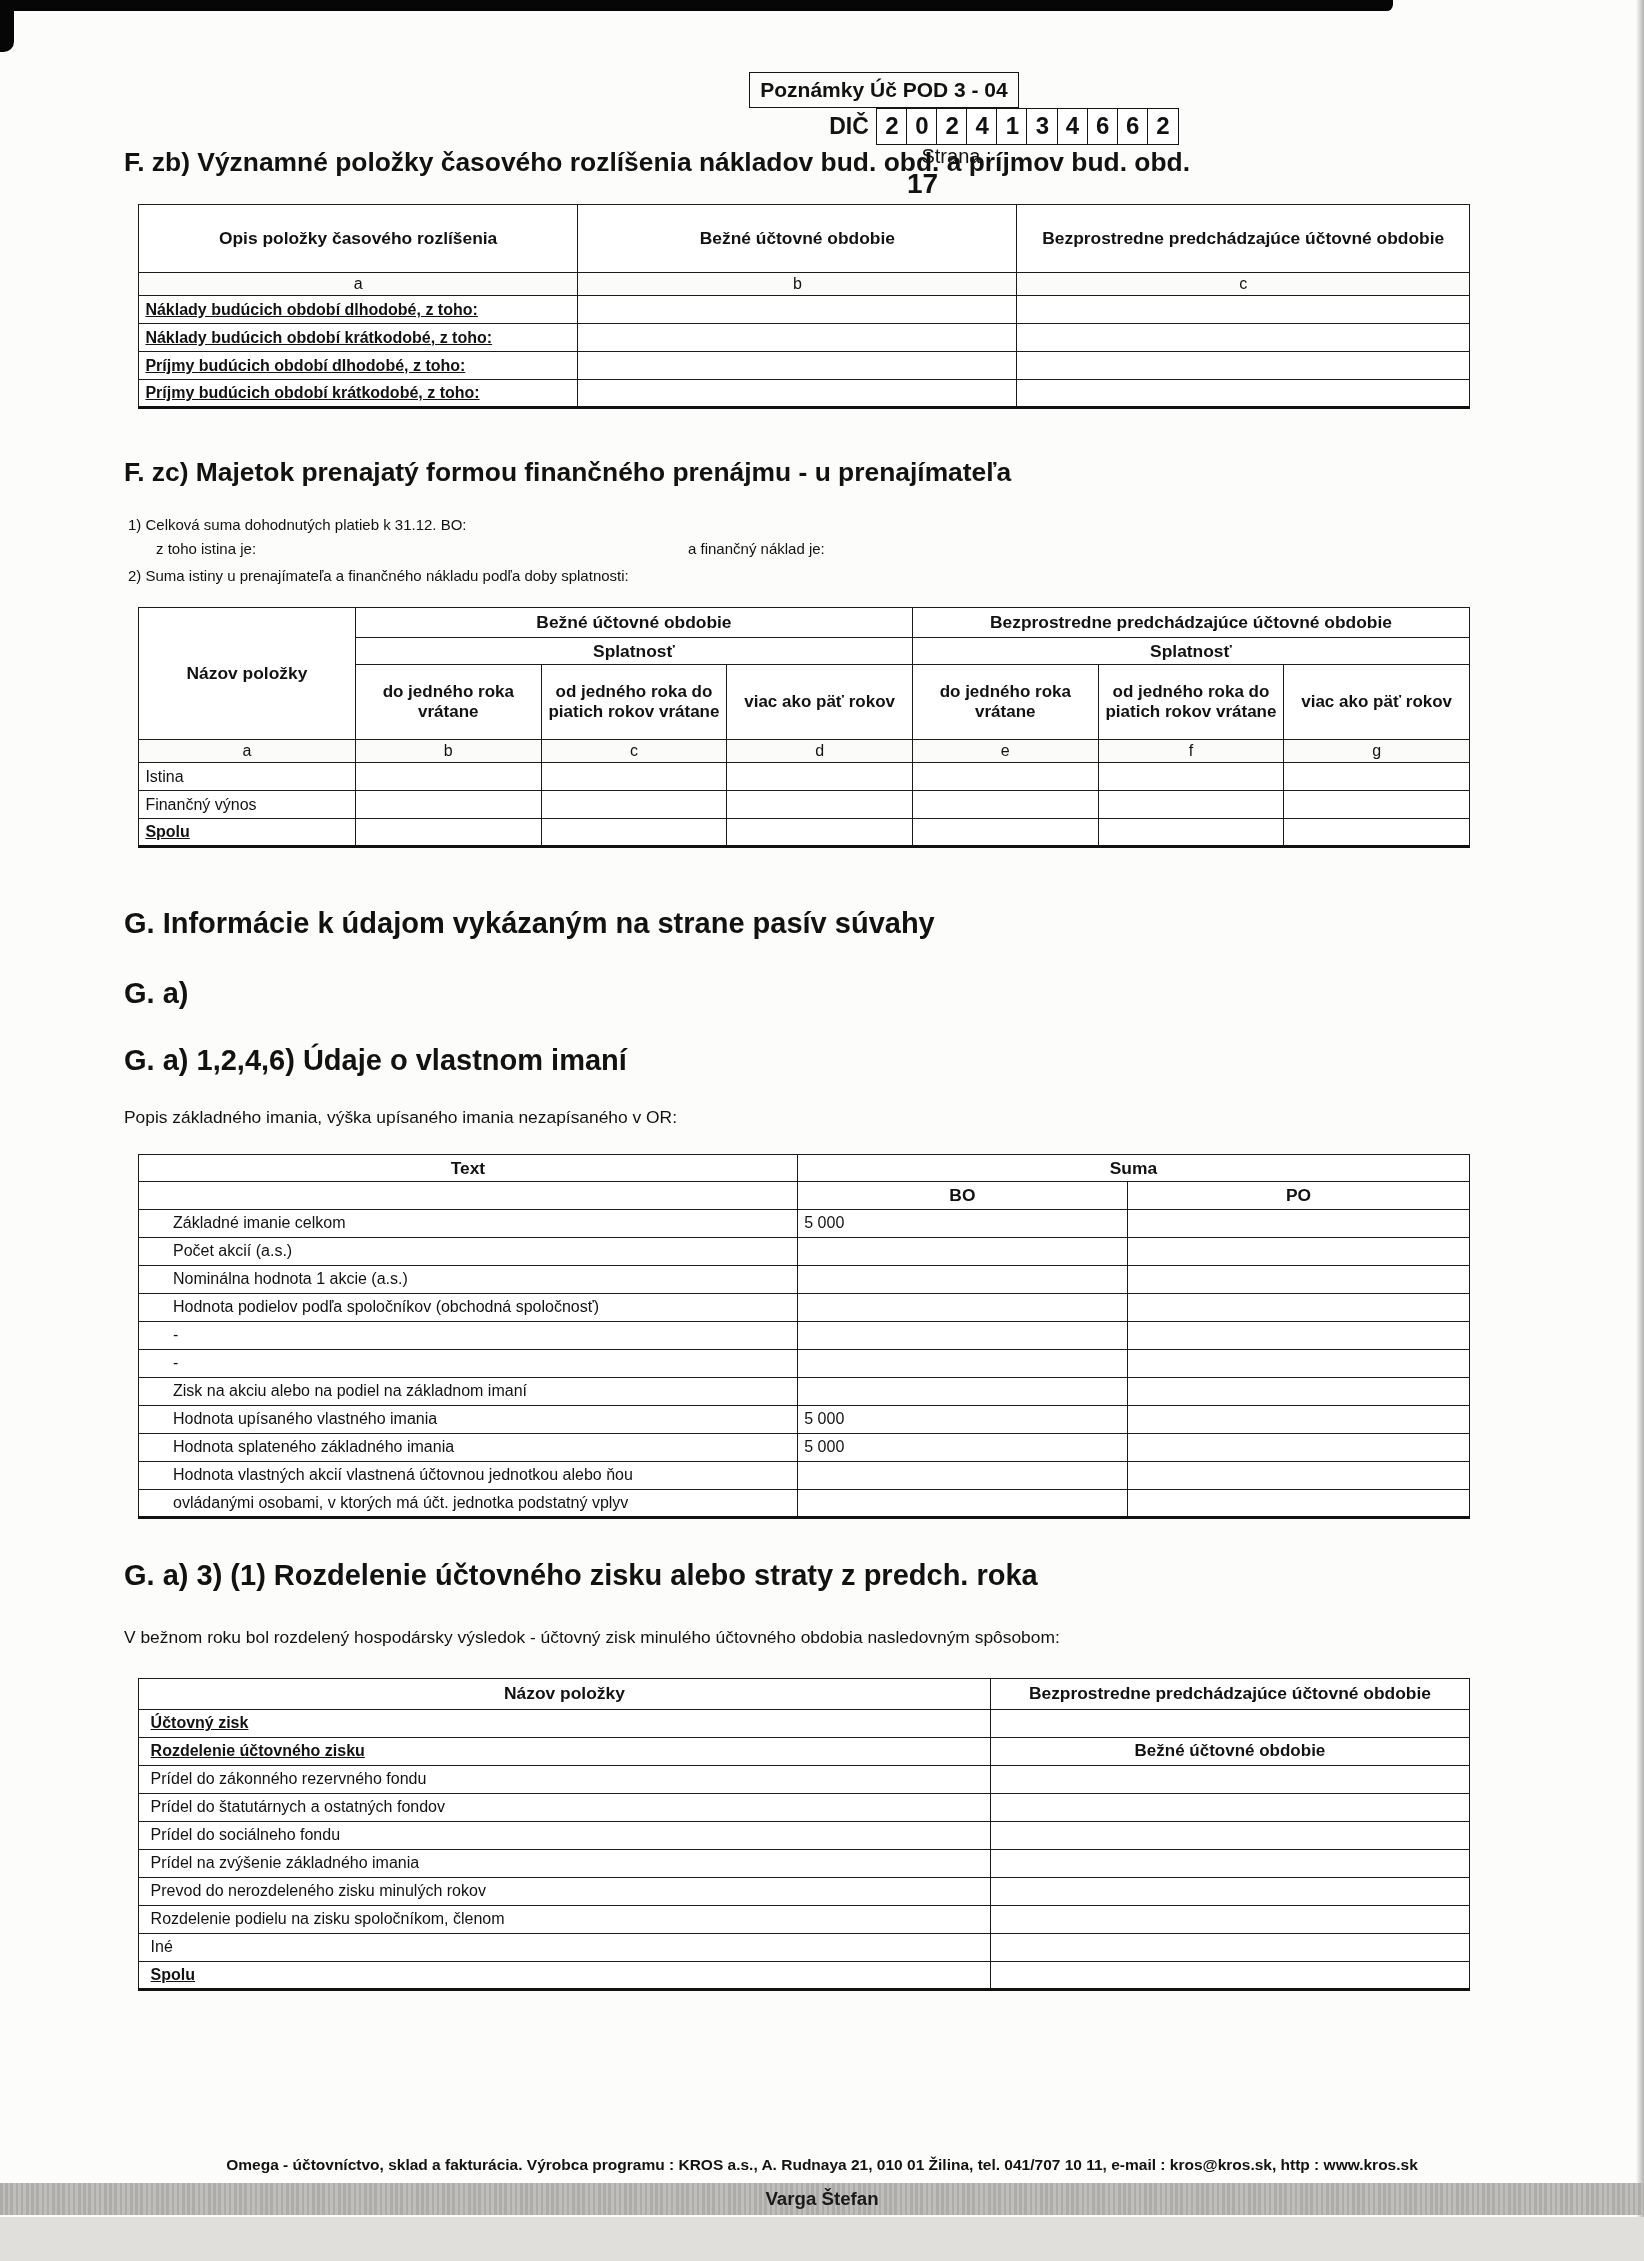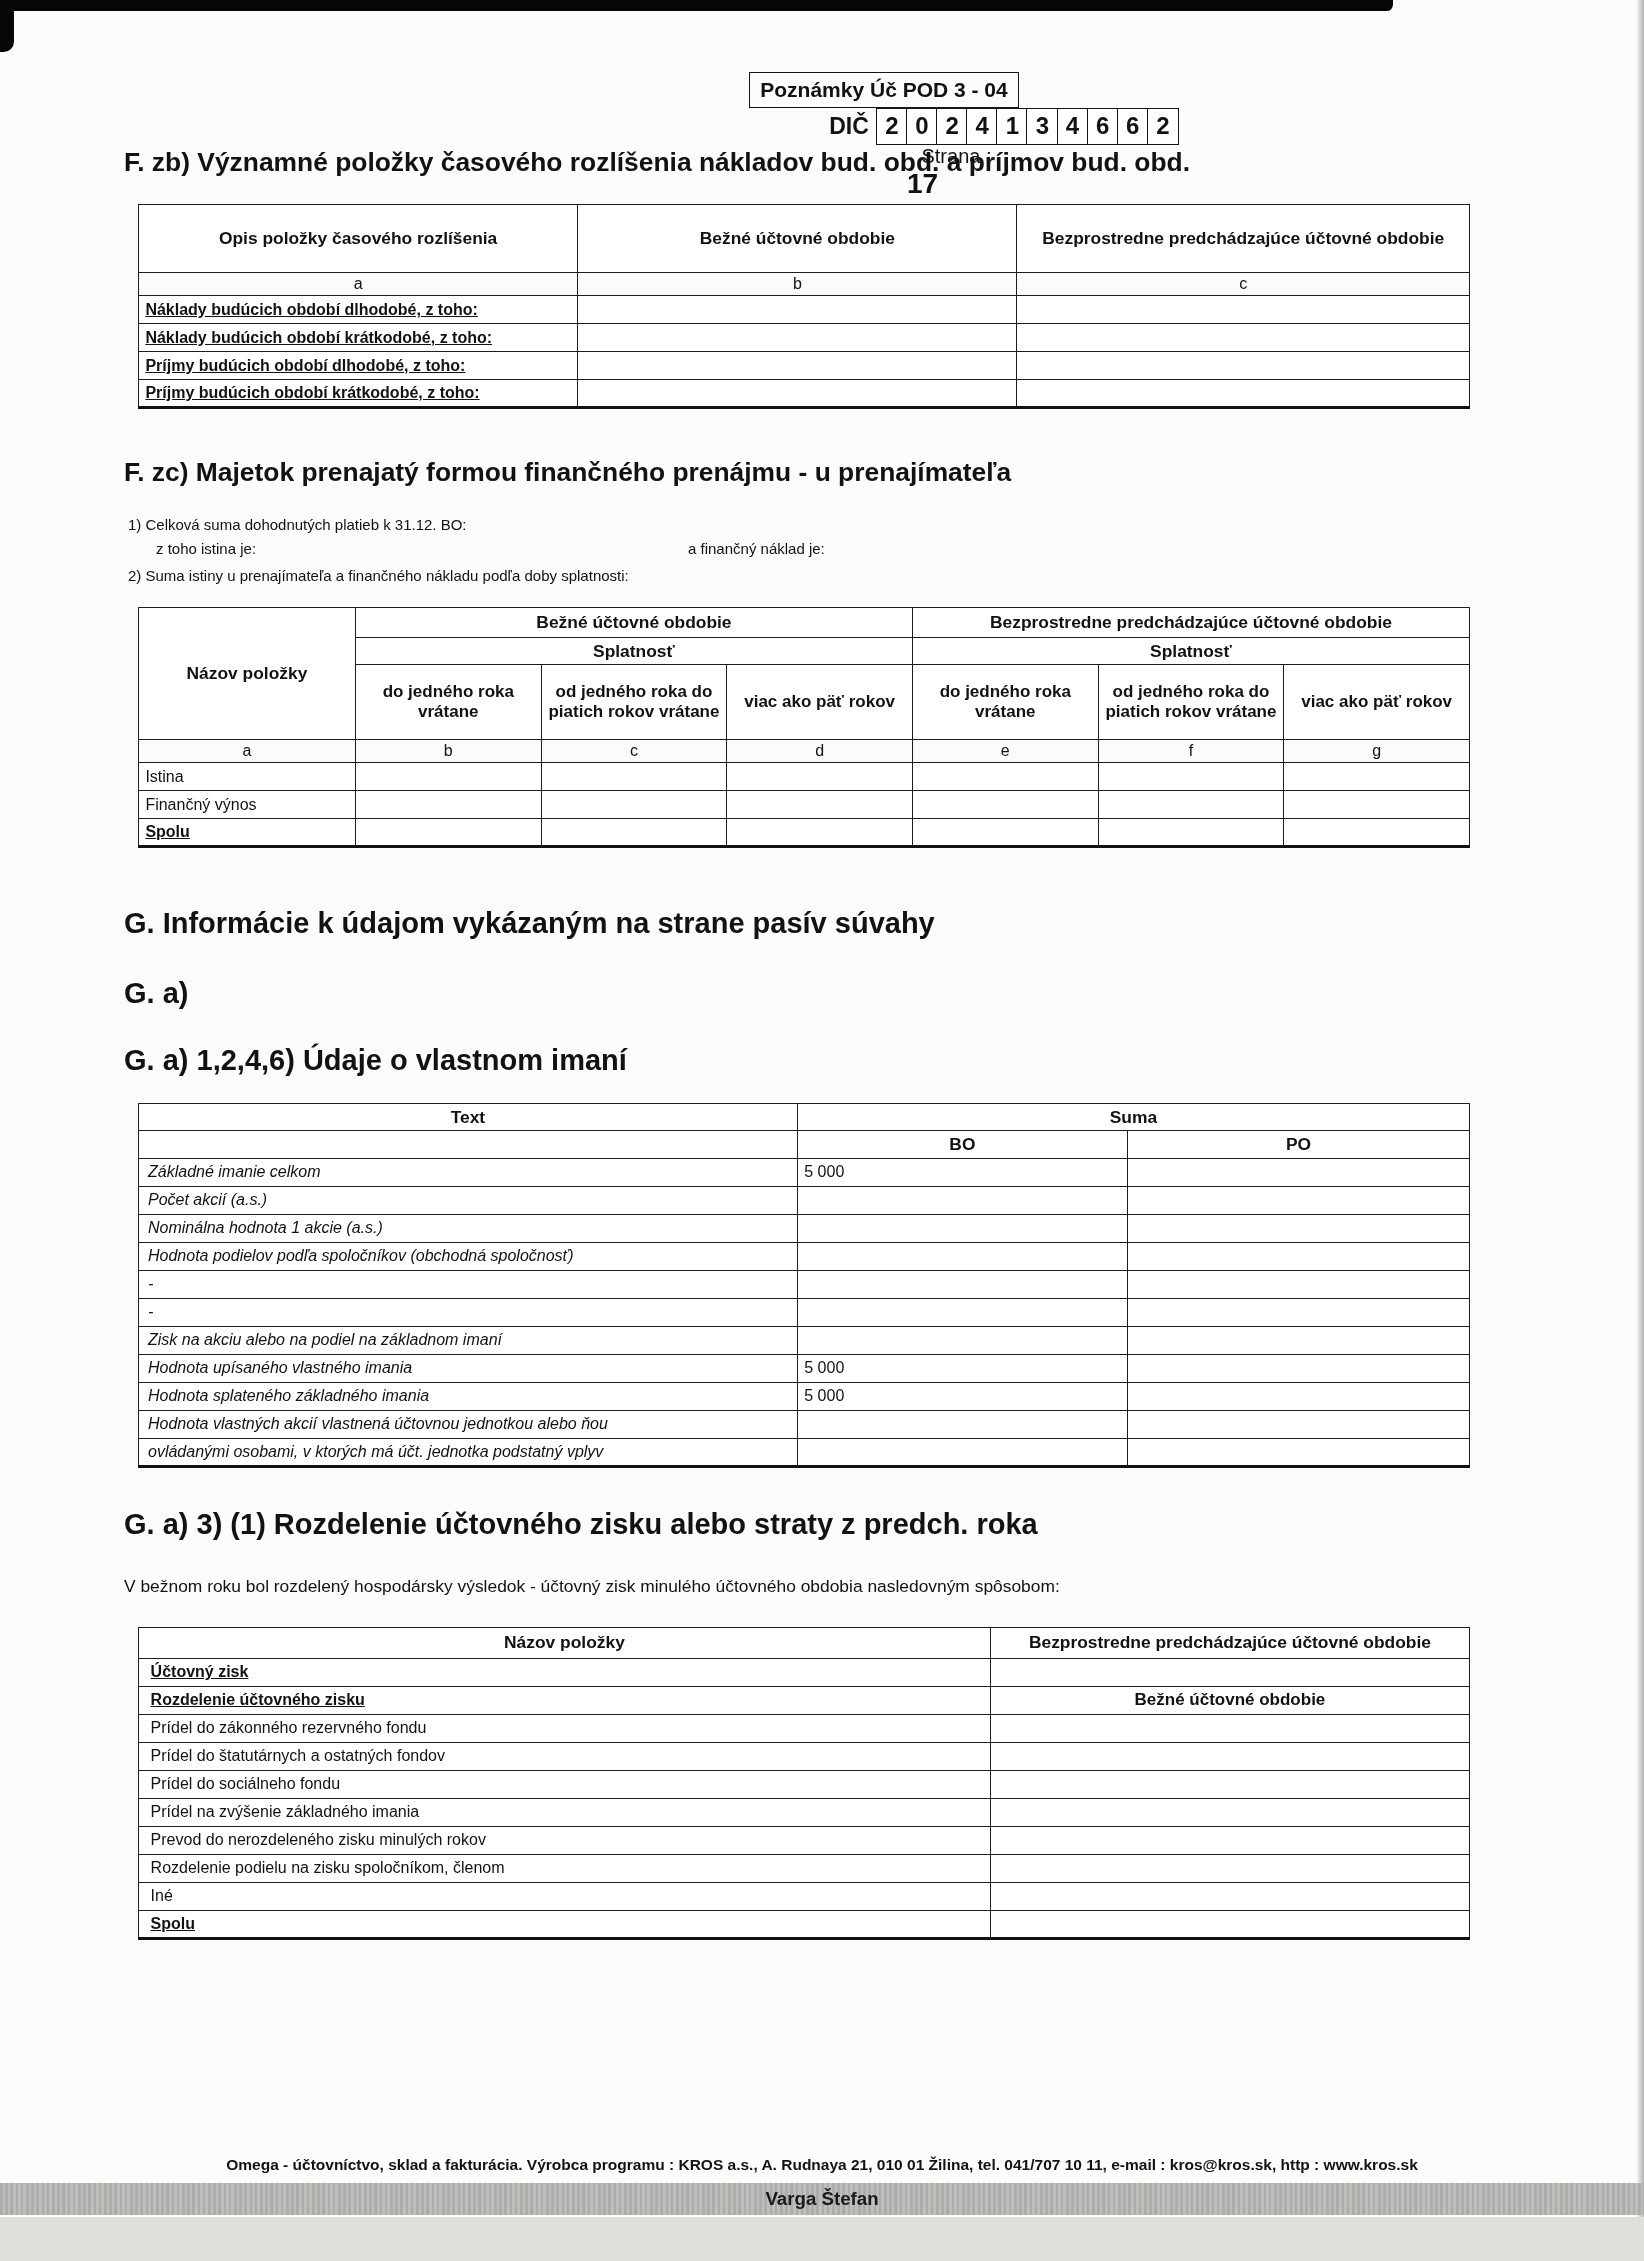--- a/index.html
+++ b/index.html
@@ -57,21 +57,21 @@
   td.lbl { font-size:16px; height:28px; text-align:left; vertical-align:middle; }
   td.val { height:28px; }
   .b { font-weight:bold;text-decoration:underline; }
   .num { text-align:left; font-size:16px; vertical-align:middle; }
 
   .tbl-fzb thead tr.main th { height:68px; }
   .tbl-fzc tr.gh th { height:30px; }
   .tbl-fzc tr.sp th { height:26px; }
   .tbl-fzc tr.sub th { height:75px; font-size:17px; }
   .tbl-eq thead th { height:27px; }
-  .tbl-eq td.lbl { padding-left:9px;font-style:italic; }
+  .tbl-eq td.lbl { padding-left:34px; }
   .tbl-dist thead th { height:31px; }
   .tbl-dist td.lbl { padding-left:11.6px; }
   .tbl-dist td.val.subhead { text-align:center; font-weight:bold; font-size:17px; }
 
   
   .footer-line { position:absolute; left:0; top:2156px; width:1644px; text-align:center; font-size:15.5px; font-weight:bold; }
   .footer-band { position:absolute; left:0; top:2183px; width:1644px; height:32px;
                  background:repeating-linear-gradient(90deg, #adacaa 0 2.6px, #bfbebb 2.6px 5.2px);
                  display:flex; align-items:center; justify-content:center;
                  font-size:18.7px; font-weight:bold; color:#1a1a1a; }
@@ -229,20 +229,21 @@
           <td class="val"></td>
           <td class="val"></td>
         </tr>
       </tbody>
     </table>
 
     <h2 class="hg mt-g-title">G. Informácie k údajom vykázaným na strane pasív súvahy</h2>
     <h2 class="hg mt-ga">G. a)</h2>
     <h2 class="hg mt-ga-sub">G. a) 1,2,4,6) Údaje o vlastnom imaní</h2>
 
+    <p class="para mt-g-intro">Popis základného imania, výška upísaného imania nezapísaného v OR:</p>
 
     <table class="tbl tbl-eq mt-table3">
       <colgroup>
           <col style="width:49.5%">
           <col style="width:24.8%">
           <col style="width:25.7%">
         </colgroup>
       <thead>
         <tr>
           <th>Text</th>

